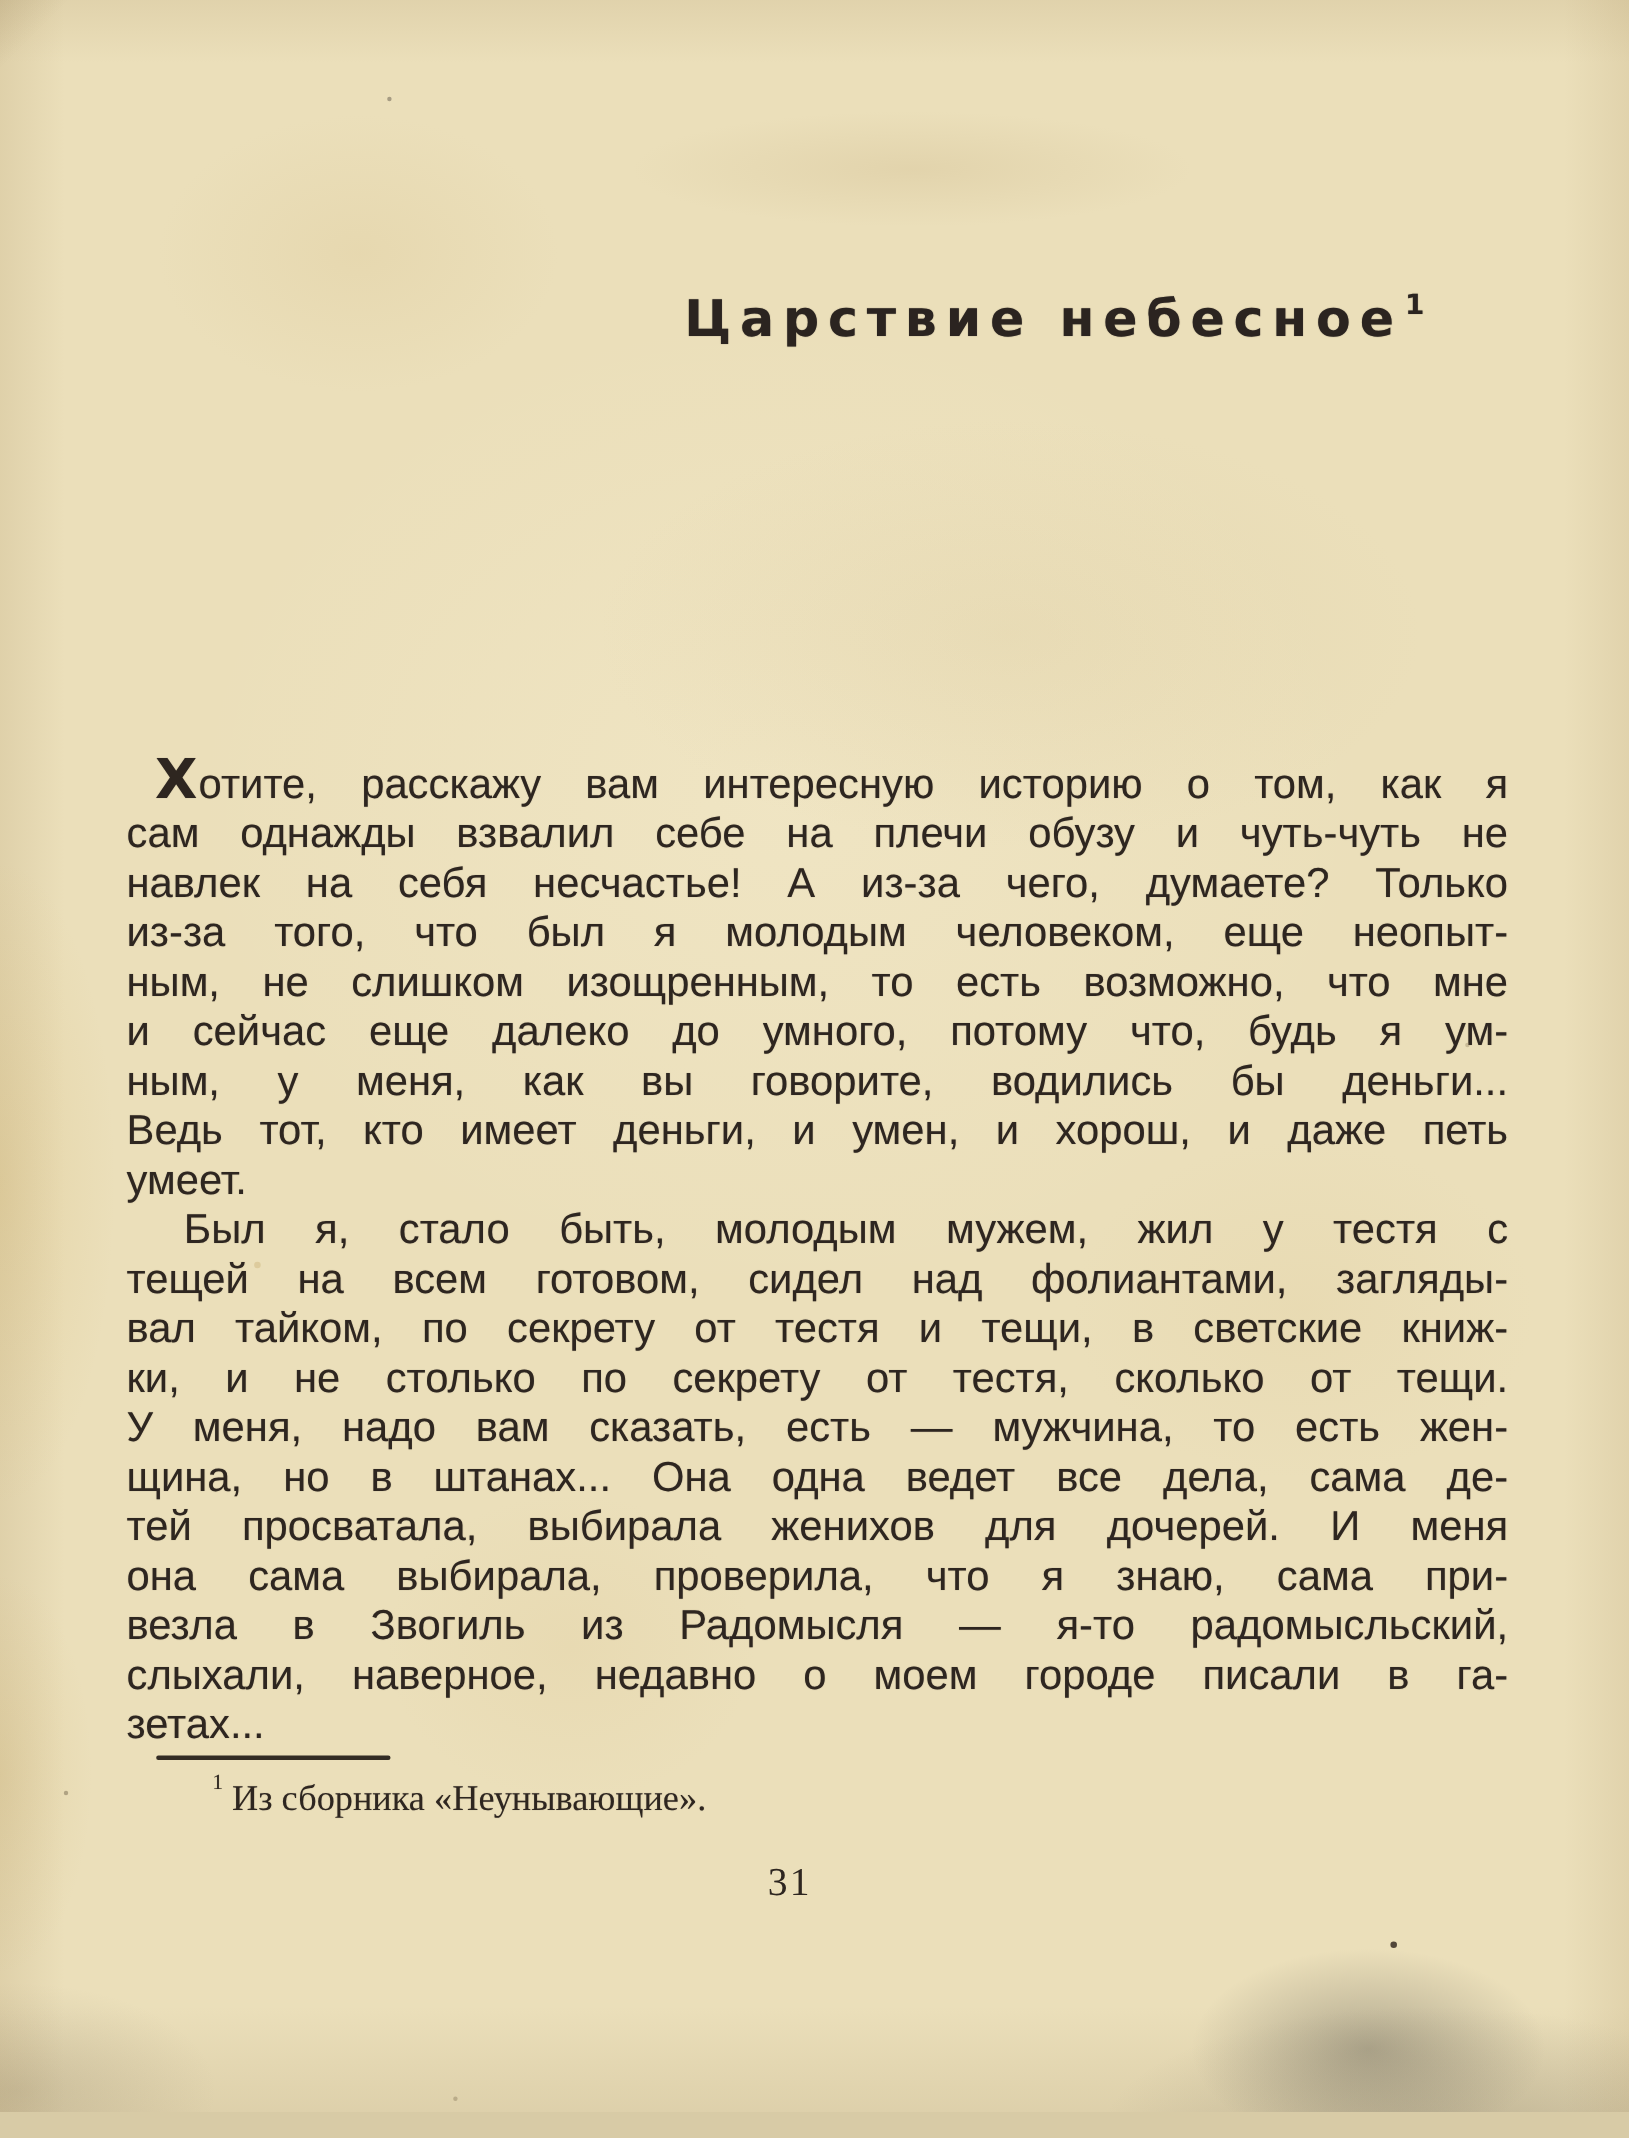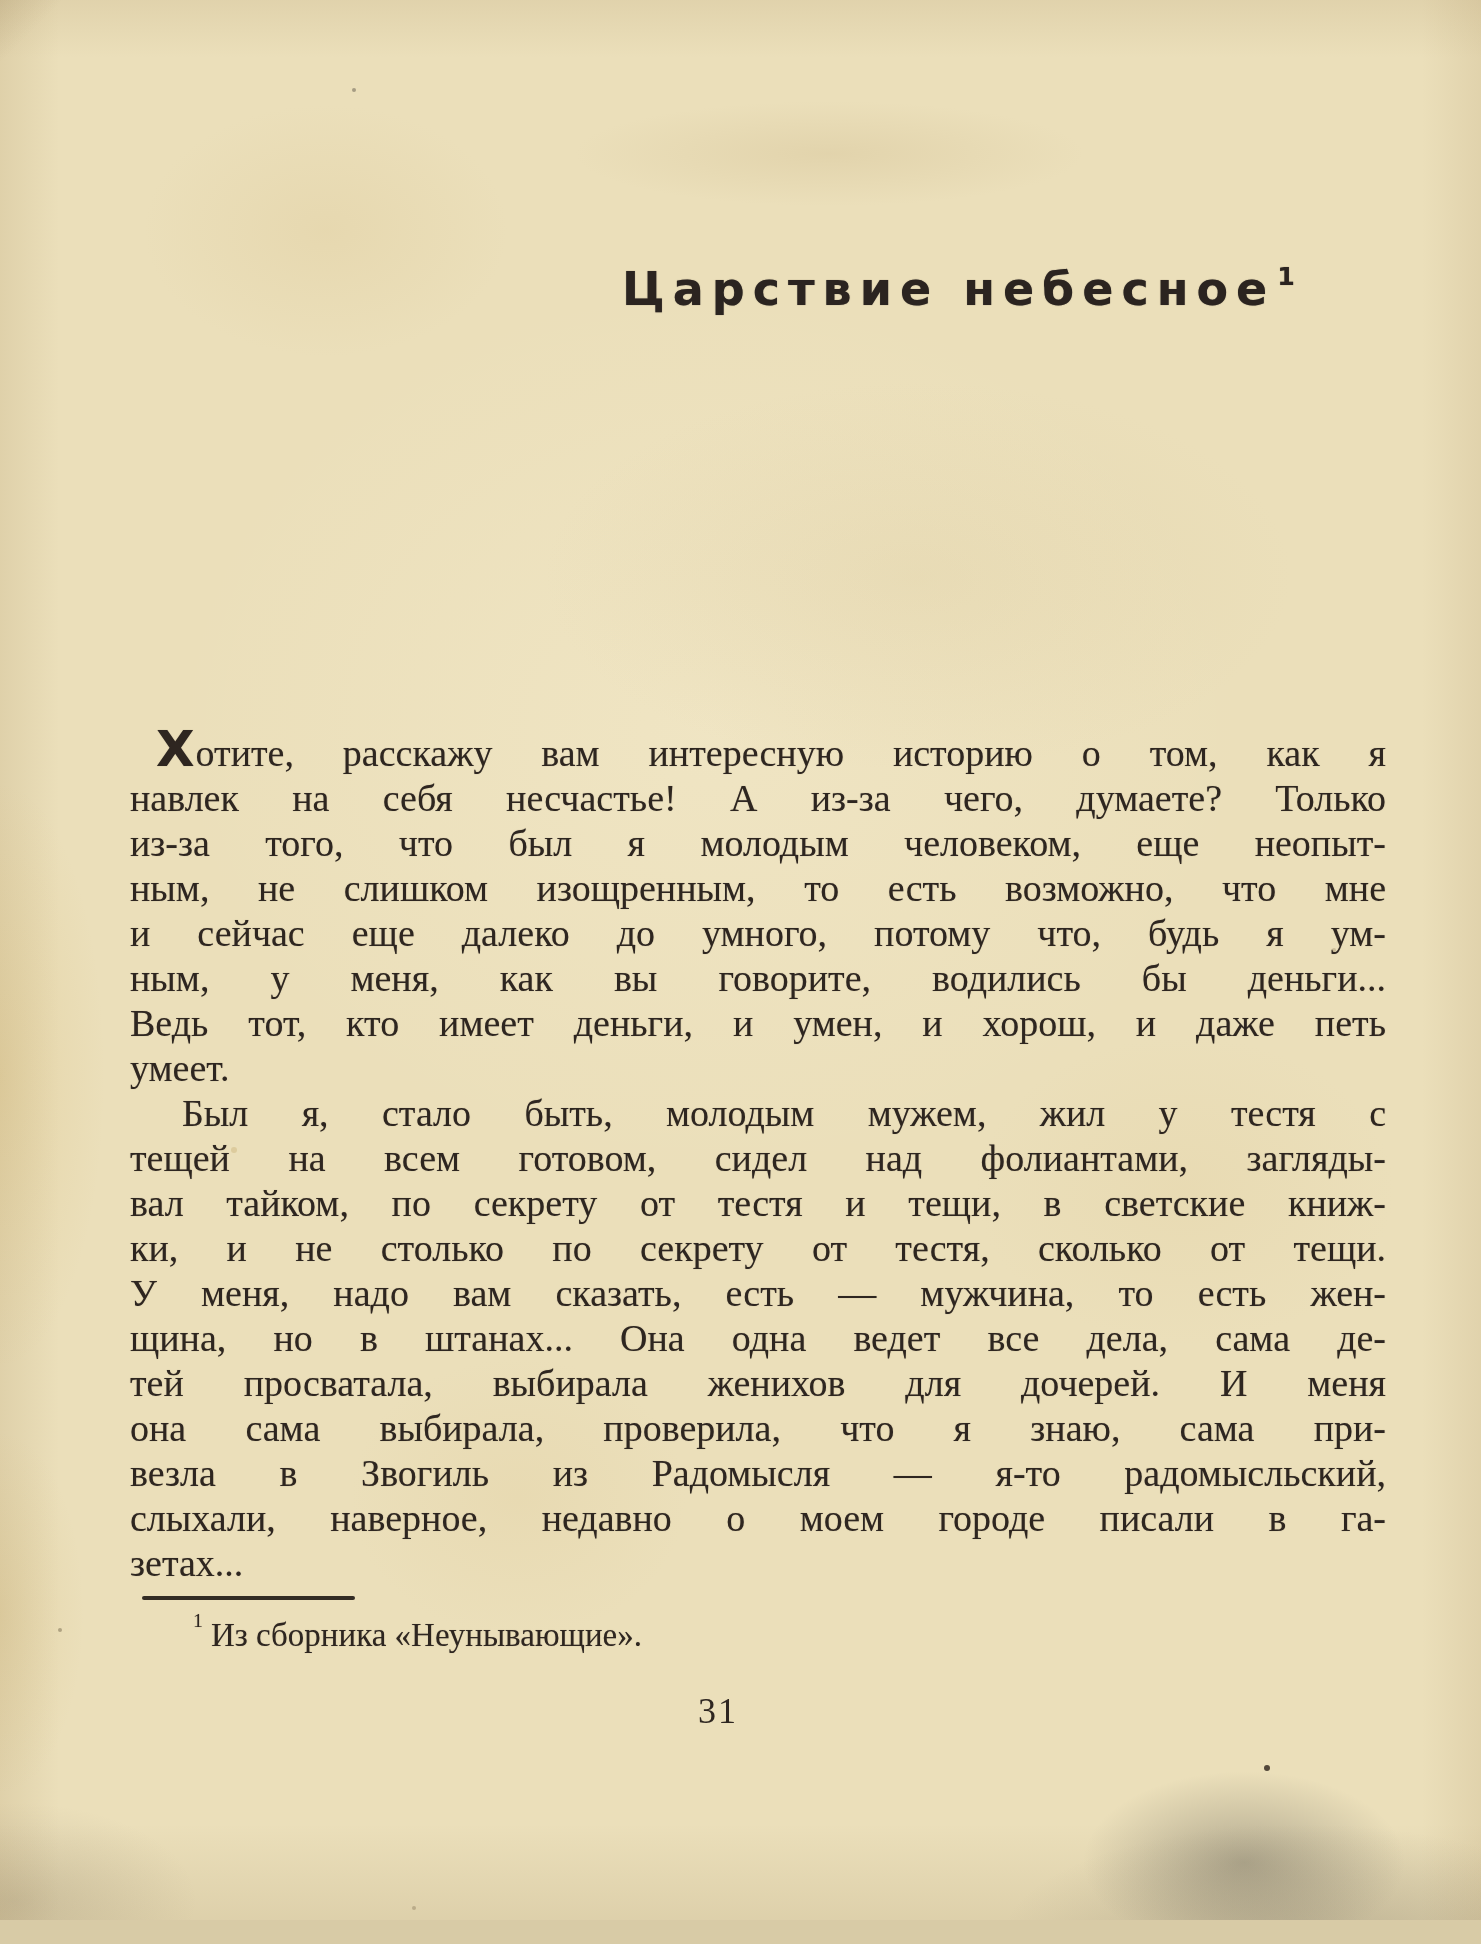--- a/index.html
+++ b/index.html
@@ -54,29 +54,28 @@
     font-size: 0.55em;
     letter-spacing: 0;
     position: relative;
     top: -0.15em;
     margin-left: 2px;
   }
 
   
   .body-block {
     position: absolute;
-    left: 130px;
+    left: 115px;
     top: 686px;
     width: 1256px;
-    font-family: Liberation Serif, serif;
+    font-family: Liberation Sans, sans-serif;
     font-size: 38px;
     line-height: 45px;
     color: #2e2620;
     text-shadow: 0 0 1px rgba(46,38,32,0.35);
-    margin-top: 41px;
   }
   .para .line {
     text-align: justify;
     text-align-last: justify;
     white-space: normal;
   }
   .para .line:last-child {
     text-align-last: left;
   }
   #p1 .line:first-child { text-indent: 26px; }
@@ -160,20 +159,21 @@
 
 <div class="page">
 
   <div class="corner-fold"></div>
 
   <div class="title"><span>Царствие небесное</span><sup>1</sup></div>
 
   <div class="body-block">
     <div class="para" id="p1">
         <div class="line">Хотите, расскажу вам интересную историю о том, как я</div>
+        <div class="line">сам однажды взвалил себе на плечи обузу и чуть-чуть не</div>
         <div class="line">навлек на себя несчастье! А из-за чего, думаете? Только</div>
         <div class="line">из-за того, что был я молодым человеком, еще неопыт-</div>
         <div class="line">ным, не слишком изощренным, то есть возможно, что мне</div>
         <div class="line">и сейчас еще далеко до умного, потому что, будь я ум-</div>
         <div class="line">ным, у меня, как вы говорите, водились бы деньги...</div>
         <div class="line">Ведь тот, кто имеет деньги, и умен, и хорош, и даже петь</div>
         <div class="line">умеет.</div>
       </div>
     <div class="para" id="p2">
         <div class="line">Был я, стало быть, молодым мужем, жил у тестя с</div>

